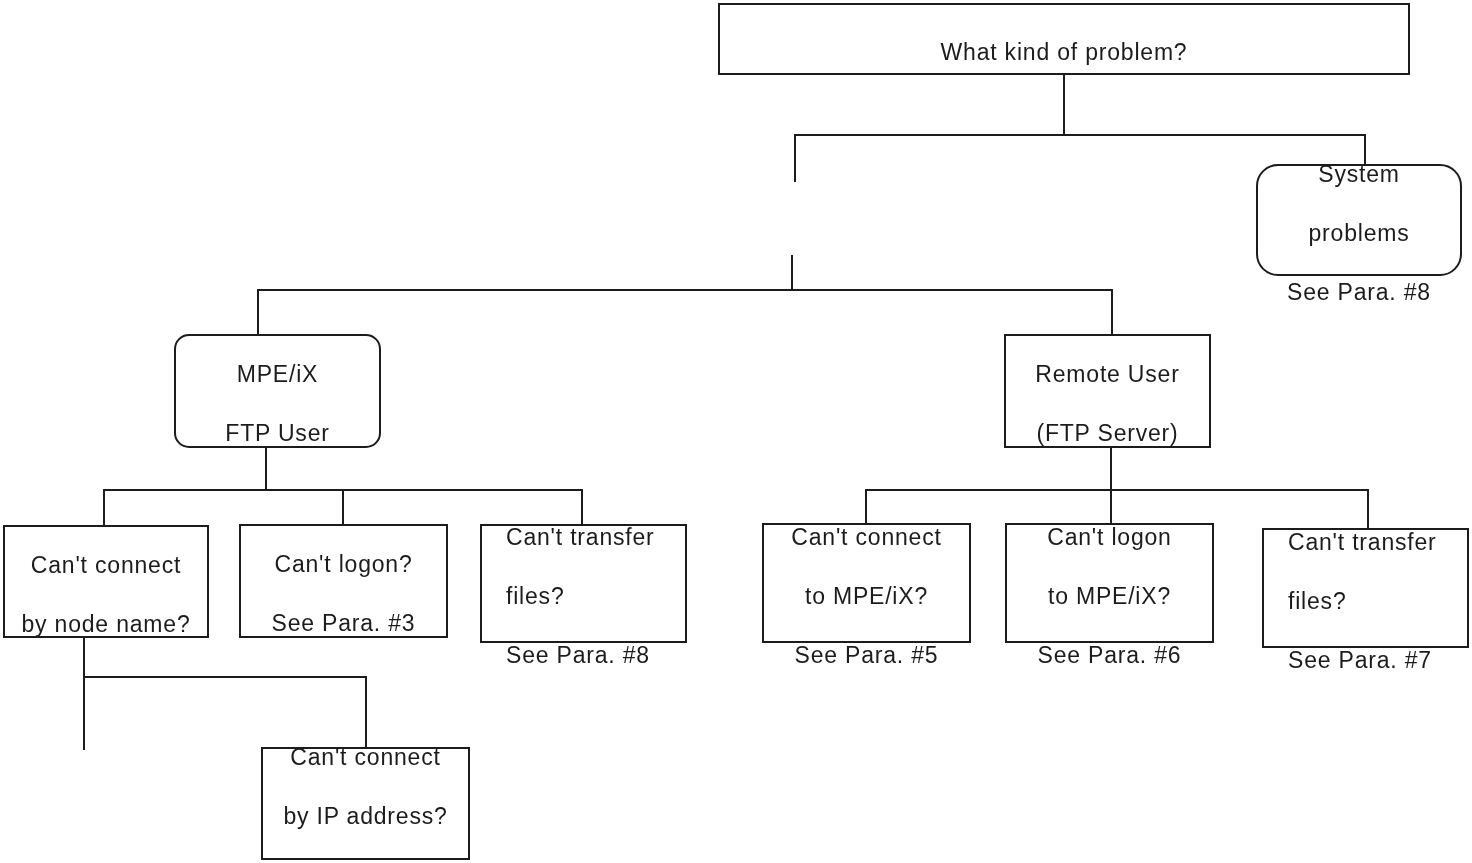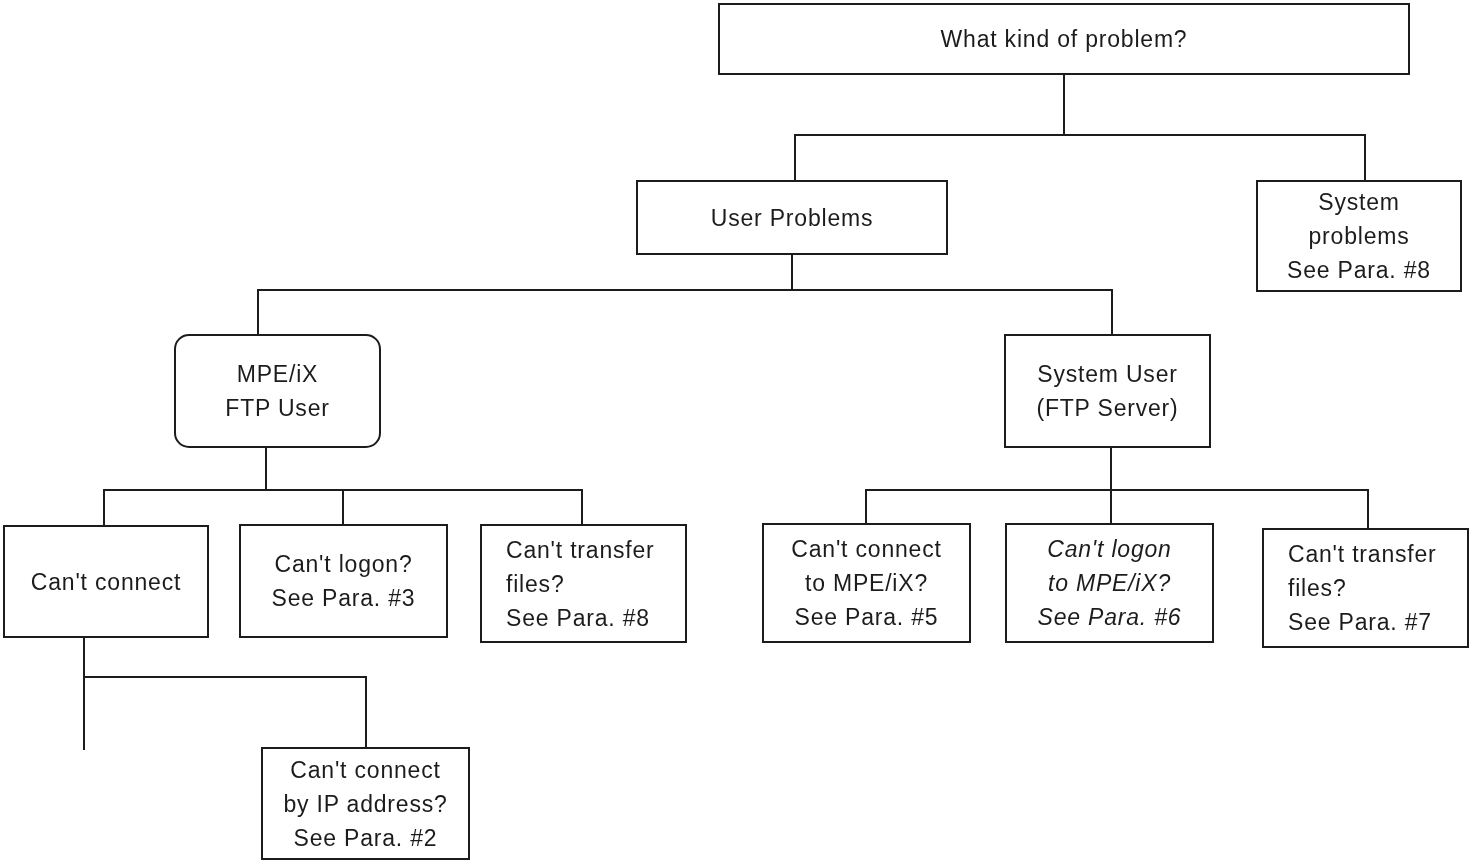--- a/index.html
+++ b/index.html
@@ -29,21 +29,21 @@
     font-size: 23px;
     line-height: 34px;
     letter-spacing: 0.8px;
     font-weight: 400;
   }
   .node.left-align {
     align-items: flex-start;
     text-align: left;
     padding-left: 24px;
   }
-  .node span { display: block; white-space: nowrap; }
+  .node span { display: block; white-space: nowrap; margin-top: 25px; }
   .line {
     position: absolute;
     background: #1c1c1c;
   }
   .line.v { width: 2px; }
   .line.h { height: 2px; }
 </style>
 </head>
 <body>
 
@@ -72,62 +72,60 @@
   <div class="line v" style="left:1367px;top:489px;height:41px;"></div>
 
   <div class="line v" style="left:83px;top:638px;height:112px;"></div>
   <div class="line h" style="left:83px;top:676px;width:284px;"></div>
   <div class="line v" style="left:365px;top:676px;height:73px;"></div>
 
   <div class="node" style="left:718px;top:3px;width:692px;height:72px;">
     <span>What kind of problem?</span>
   </div>
 
-  <div class="node" style="left:636px;top:180px;width:312px;height:75px;">
-    <span>User Problems</span>
-  </div>
 
-  <div class="node" style="left:1256px;top:180px;width:206px;height:112px;">
+  <div class="node" style="left:1256px;top:164px;width:206px;height:112px;border-radius:22px;">
     <span>System</span>
     <span>problems</span>
     <span>See Para. #8</span>
   </div>
 
   <div class="node" style="left:174px;top:334px;width:207px;height:114px;border-radius:15px;">
     <span>MPE/iX</span>
     <span>FTP User</span>
   </div>
 
   <div class="node" style="left:1004px;top:334px;width:207px;height:114px;">
-    <span>System User</span>
+    <span>Remote User</span>
     <span>(FTP Server)</span>
   </div>
 
   <div class="node" style="left:3px;top:525px;width:206px;height:113px;">
     <span>Can't connect</span>
+    <span>by node name?</span>
   </div>
 
   <div class="node" style="left:239px;top:524px;width:209px;height:114px;">
     <span>Can't logon?</span>
     <span>See Para. #3</span>
   </div>
 
   <div class="node left-align" style="left:480px;top:524px;width:207px;height:119px;">
     <span>Can't transfer</span>
     <span>files?</span>
     <span>See Para. #8</span>
   </div>
 
   <div class="node" style="left:762px;top:523px;width:209px;height:120px;">
     <span>Can't connect</span>
     <span>to MPE/iX?</span>
     <span>See Para. #5</span>
   </div>
 
-  <div class="node" style="left:1005px;top:523px;width:209px;height:120px;font-style:italic;">
+  <div class="node" style="left:1005px;top:523px;width:209px;height:120px;">
     <span>Can't logon</span>
     <span>to MPE/iX?</span>
     <span>See Para. #6</span>
   </div>
 
   <div class="node left-align" style="left:1262px;top:528px;width:207px;height:120px;">
     <span>Can't transfer</span>
     <span>files?</span>
     <span>See Para. #7</span>
   </div>

